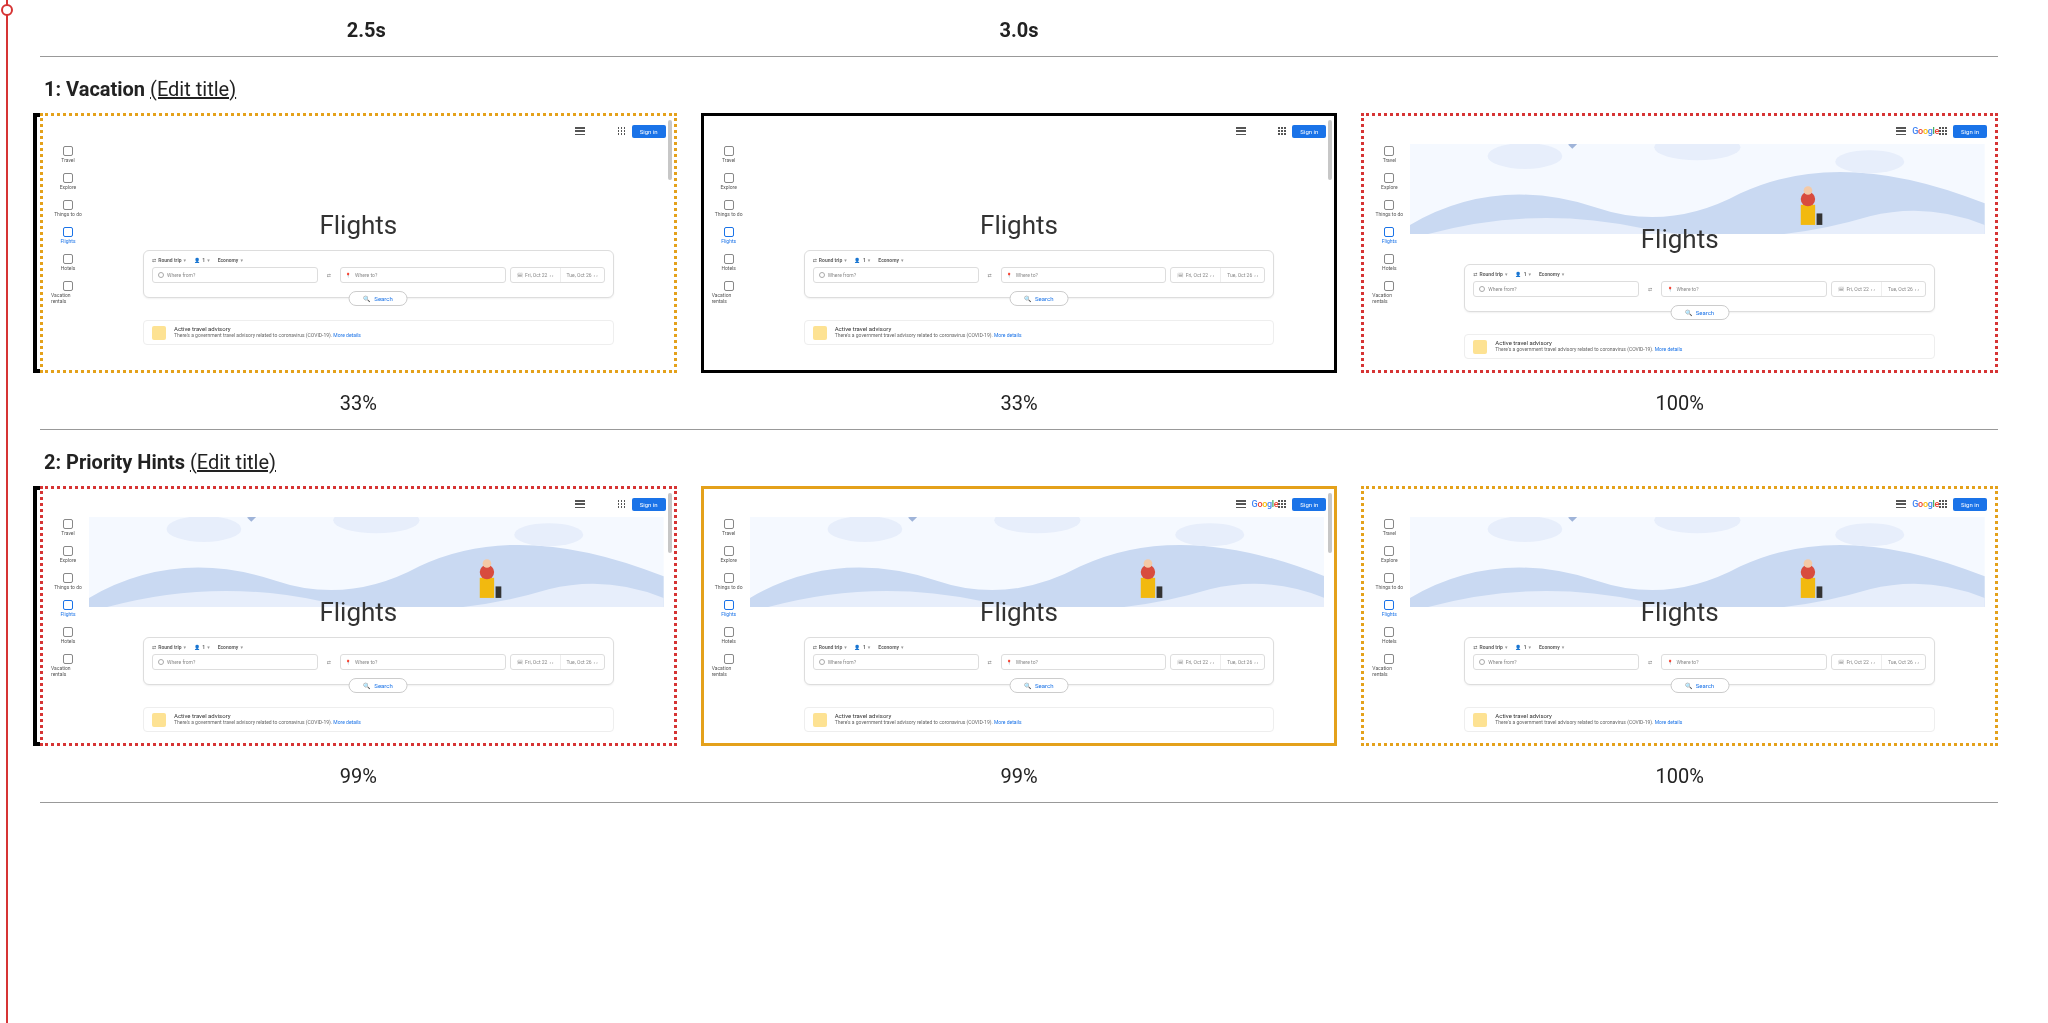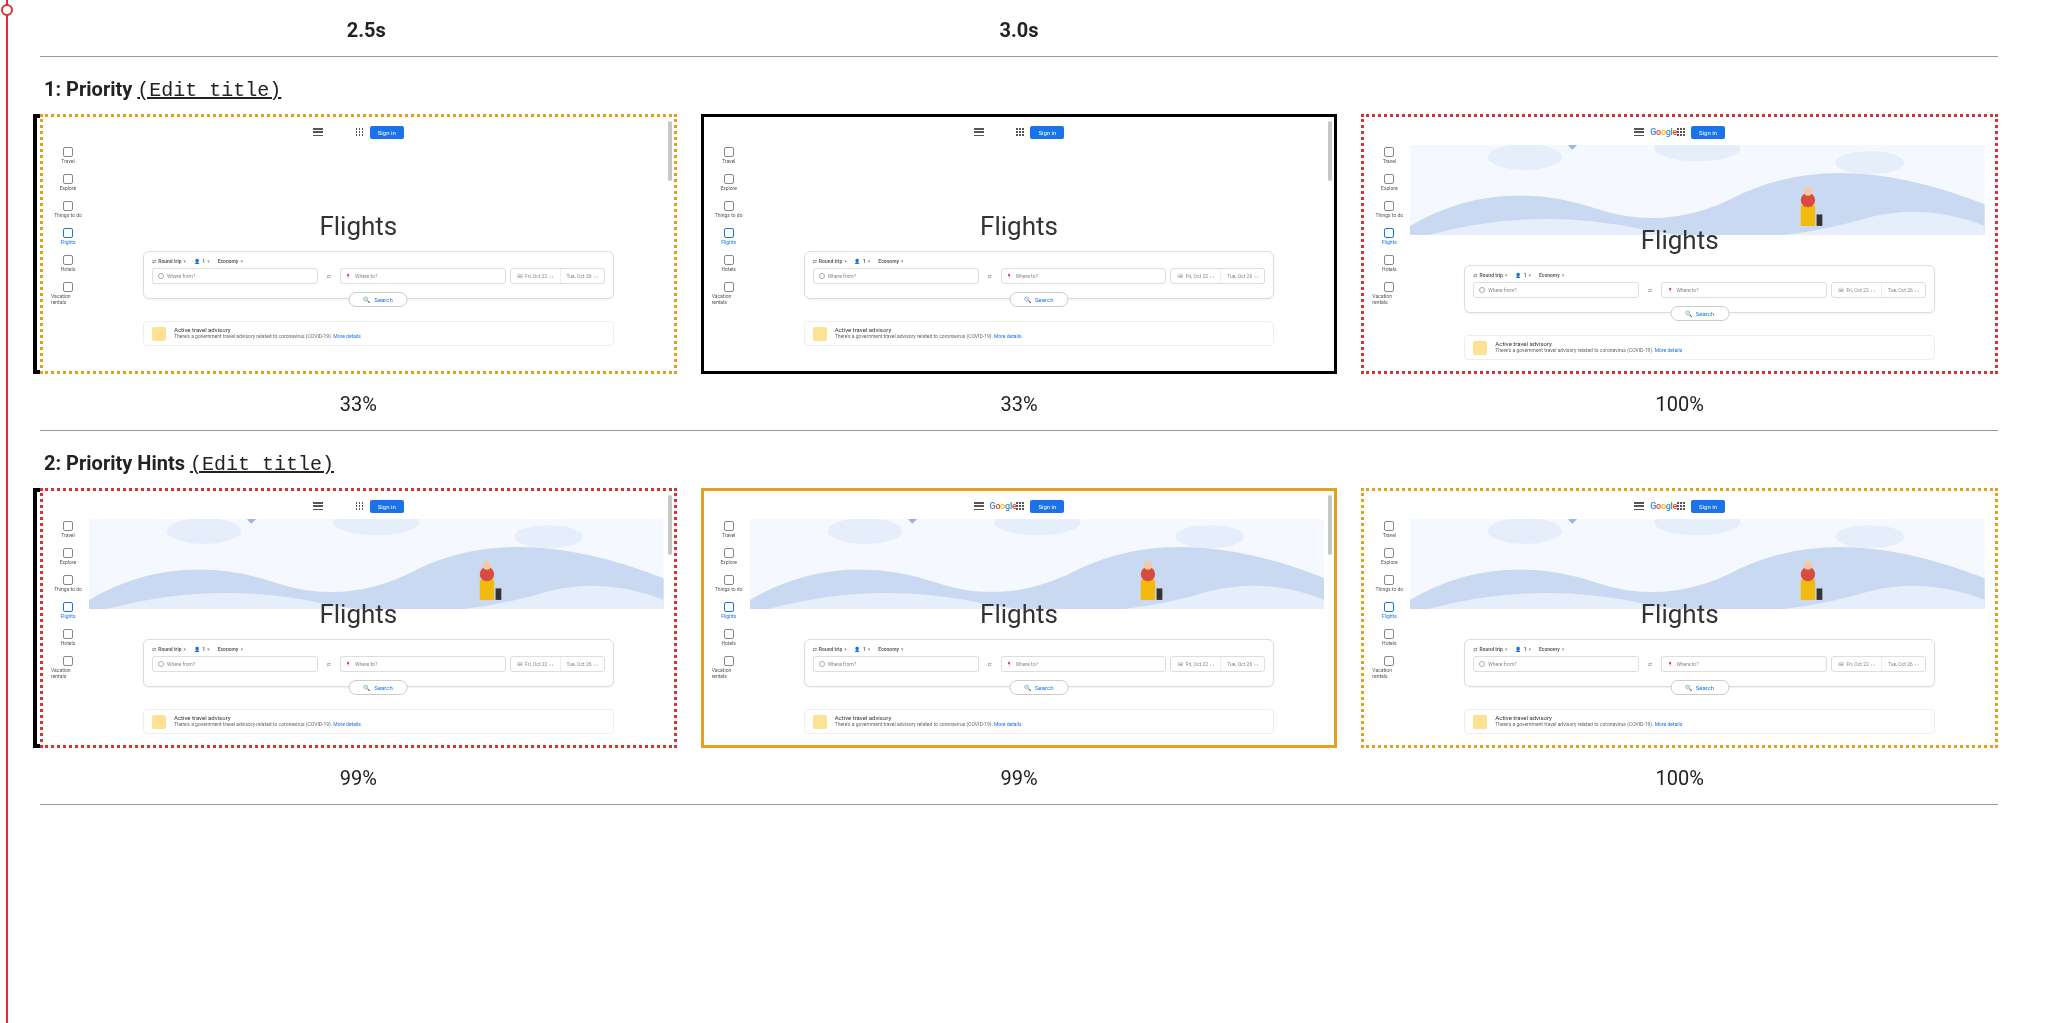--- a/index.html
+++ b/index.html
@@ -49,21 +49,20 @@
   .section-title {
     font-size: 20px;
     padding: 20px 0 12px 4px;
   }
   .section-title .label { font-weight: 700; }
   .section-title .edit {
     font-weight: 400;
     text-decoration: underline;
     color: #222;
     cursor: pointer;
-    font-family: Liberation Mono, monospace;
   }
   .row {
     display: grid;
     grid-template-columns: repeat(3, 1fr);
     gap: 24px;
     align-items: start;
   }
   .frame-col { display: flex; flex-direction: column; align-items: center; }
   .frame-wrap { position: relative; width: 100%; }
   .pct { font-size: 20px; margin-top: 18px; margin-bottom: 14px; }
@@ -81,21 +80,21 @@
   .border-solid-yellow  { border: 3px solid  #e4a11b; }
   .left-bracket {
     position: absolute;
     left: -7px; top: 0; bottom: 0; width: 10px;
     border: 4px solid #000;
     border-right: none;
   }
   
   .topbar {
     position: absolute; top: 6px; left: 8px; right: 8px;
-    display: flex; align-items: center; justify-content: center;
+    display: flex; align-items: center; justify-content: flex-end;
     height: 18px;
   }
   .hamburger { width: 10px; height: 8px; display:flex; flex-direction:column; justify-content:space-between;}
   .hamburger span{height:1.5px;background:#555;display:block;}
   .google-logo { font-size: 9px; font-weight: 500; letter-spacing: -0.3px; }
   .google-logo span:nth-child(1){color:#4285F4}
   .google-logo span:nth-child(2){color:#EA4335}
   .google-logo span:nth-child(3){color:#FBBC05}
   .google-logo span:nth-child(4){color:#4285F4}
   .google-logo span:nth-child(5){color:#34A853}
@@ -168,21 +167,21 @@
 
 <div class="content">
 
   <div class="time-header">
     <div>2.5s</div>
     <div>3.0s</div>
   </div>
   <hr class="hr">
 
   <div id="sections">
-      <div class="section-title"><span class="label">1: Priority </span><span class="edit">(Edit title)</span></div>
+      <div class="section-title"><span class="label">1: Vacation </span><span class="edit">(Edit title)</span></div>
       <div class="row">
   <div class="frame-col">
     <div class="frame-wrap">
       <div class="left-bracket"></div>
       <div class="thumb border-dotted-yellow no-hero">
         <div class="topbar">
           <div style="display:flex;align-items:center;gap:6px;">
             <div class="hamburger">
                     <span></span>
                     <span></span>

